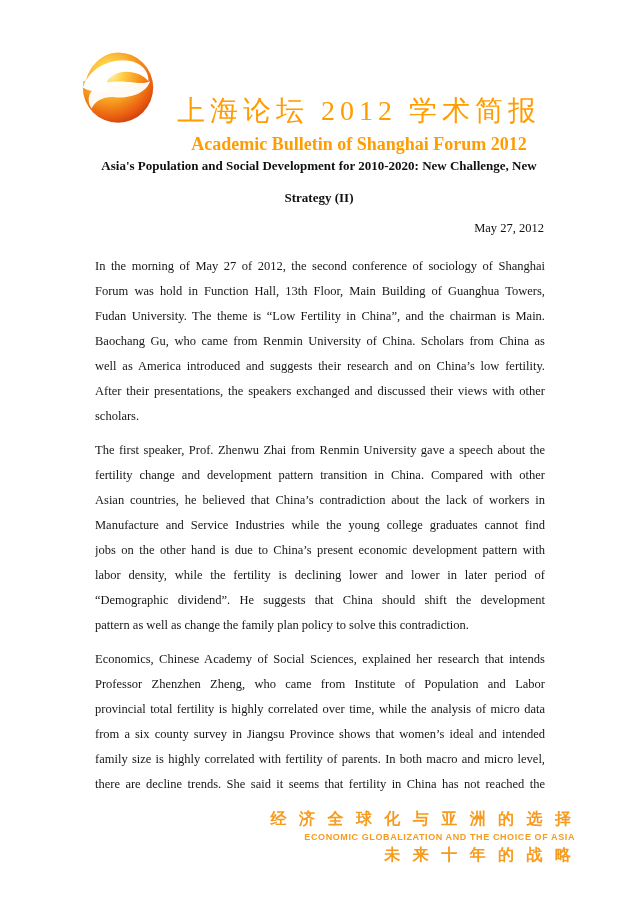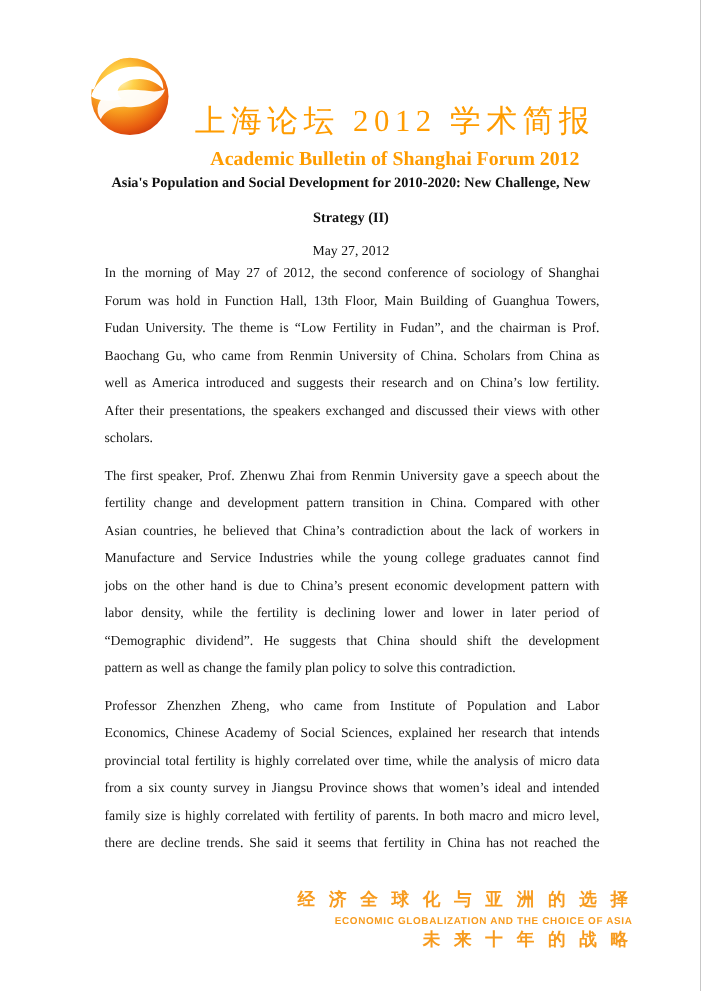--- a/index.html
+++ b/index.html
@@ -23,24 +23,24 @@
   }
 
   
   .title {
     position:absolute; left:94px; top:150px; width:450px;
     text-align:center; font-weight:bold; font-size:13px; line-height:32px;
     color:#111;
   }
   .date {
     position:absolute; left:94px; top:212px; width:450px;
-    text-align:center; font-size:12.5px; line-height:32px; color:#111;
+    text-align:right; font-size:12.5px; line-height:32px; color:#111;
   }
   .body {
-    position:absolute; left:95px; top:236px; width:450px;
+    position:absolute; left:95px; top:254px; width:450px;
   }
   .para { margin:0 0 9px 0; }
   .line {
     height:25px; line-height:25px; font-size:12.5px;
     text-align:justify; text-align-last:justify;
     white-space:normal; overflow:hidden; color:#161616;
   }
   .line.last { text-align-last:left; }
 
   
@@ -90,39 +90,39 @@
     <div>Asia's Population and Social Development for 2010-2020: New Challenge, New</div>
     <div>Strategy (II)</div>
   </div>
 
   <div class="date">May 27, 2012</div>
 
   <div class="body" id="article-body">
       <div class="para">
         <div class="line">In the morning of May 27 of 2012, the second conference of sociology of Shanghai</div>
         <div class="line">Forum was hold in Function Hall, 13th Floor, Main Building of Guanghua Towers,</div>
-        <div class="line">Fudan University. The theme is “Low Fertility in Fudan”, and the chairman is Prof.</div>
+        <div class="line">Fudan University. The theme is “Low Fertility in China”, and the chairman is Main.</div>
         <div class="line">Baochang Gu, who came from Renmin University of China. Scholars from China as</div>
         <div class="line">well as America introduced and suggests their research and on China’s low fertility.</div>
         <div class="line">After their presentations, the speakers exchanged and discussed their views with other</div>
         <div class="line last">scholars.</div>
       </div>
       <div class="para">
         <div class="line">The first speaker, Prof. Zhenwu Zhai from Renmin University gave a speech about the</div>
         <div class="line">fertility change and development pattern transition in China. Compared with other</div>
         <div class="line">Asian countries, he believed that China’s contradiction about the lack of workers in</div>
         <div class="line">Manufacture and Service Industries while the young college graduates cannot find</div>
         <div class="line">jobs on the other hand is due to China’s present economic development pattern with</div>
         <div class="line">labor density, while the fertility is declining lower and lower in later period of</div>
         <div class="line">“Demographic dividend”. He suggests that China should shift the development</div>
         <div class="line last">pattern as well as change the family plan policy to solve this contradiction.</div>
       </div>
       <div class="para">
+        <div class="line">Economics, Chinese Academy of Social Sciences, explained her research that intends</div>
         <div class="line">Professor Zhenzhen Zheng, who came from Institute of Population and Labor</div>
-        <div class="line">Economics, Chinese Academy of Social Sciences, explained her research that intends</div>
         <div class="line">provincial total fertility is highly correlated over time, while the analysis of micro data</div>
         <div class="line">from a six county survey in Jiangsu Province shows that women’s ideal and intended</div>
         <div class="line">family size is highly correlated with fertility of parents. In both macro and micro level,</div>
         <div class="line">there are decline trends. She said it seems that fertility in China has not reached the</div>
       </div>
     </div>
 
   <div class="footer" id="footer">
       <div class="f-line zh">经 济 全 球 化 与 亚 洲 的 选 择</div>
       <div class="f-line en">ECONOMIC  GLOBALIZATION  AND  THE  CHOICE  OF  ASIA</div>

